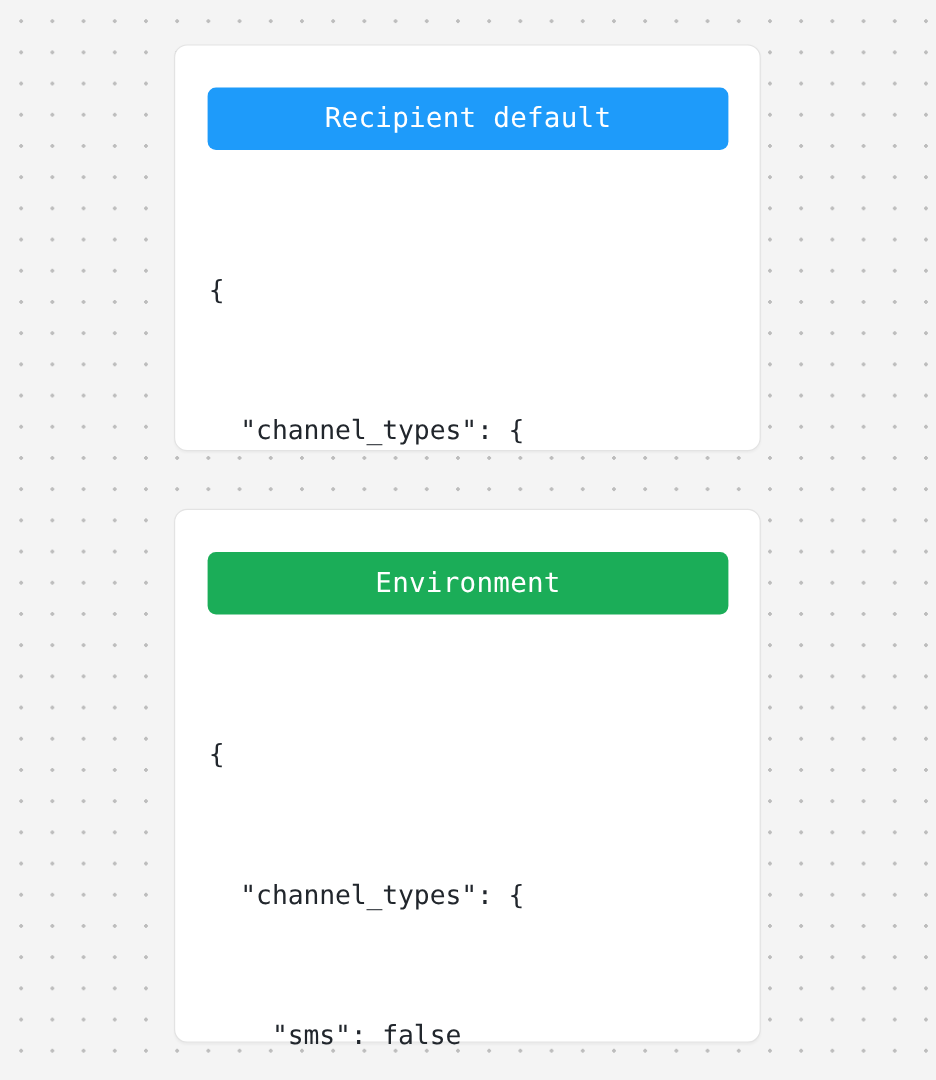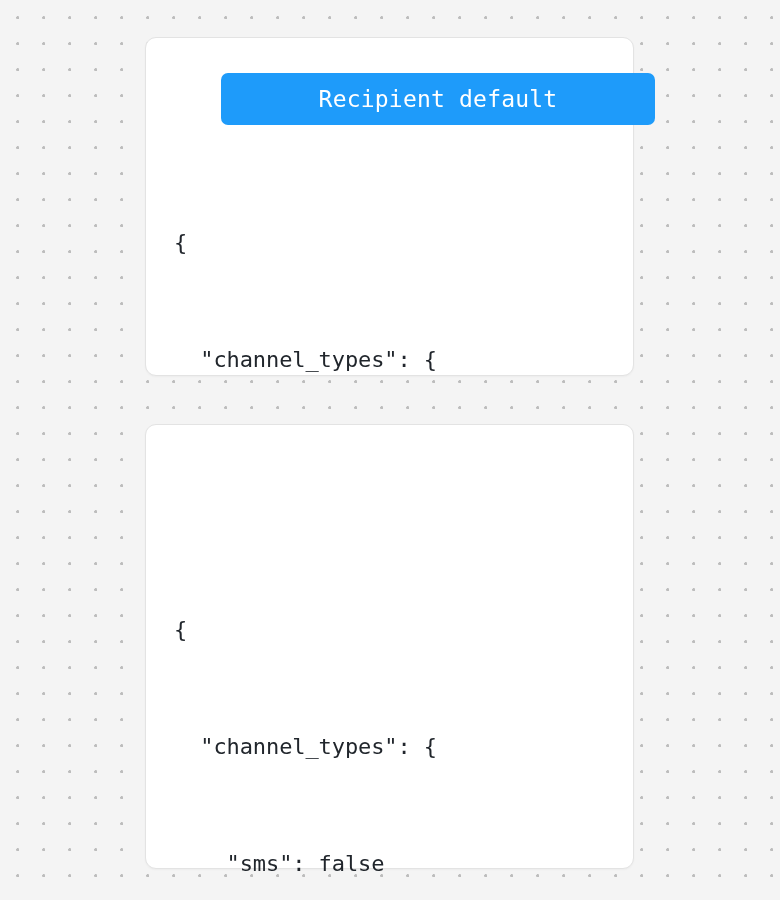--- a/index.html
+++ b/index.html
@@ -53,21 +53,20 @@
     border-radius: 7px;
     display: flex;
     align-items: center;
     justify-content: center;
     color: #ffffff;
     font-family: "DejaVu Sans Mono", "Liberation Mono", monospace;
     font-size: 23px;
     letter-spacing: 0.2px;
     line-height: 1;
     white-space: pre;
-    margin-left: 48px;
   }
 
   .header-blue {
     background-color: #1e9bfa;
   }
 
   .header-green {
     background-color: #1bad58;
   }
 
@@ -101,20 +100,23 @@
     <div class="card-body">
       <span class="json-line">{</span>
       <span class="json-line">  "channel_types": {</span>
       <span class="json-line">    "sms": true</span>
       <span class="json-line">  }</span>
       <span class="json-line">}</span>
     </div>
   </div>
 
   <div class="card card-environment">
+    <div class="card-header header-green">
+      <span>Environment</span>
+    </div>
     <div class="card-body">
       <span class="json-line">{</span>
       <span class="json-line">  "channel_types": {</span>
       <span class="json-line">    "sms": false</span>
       
       
       
       
       
     </div>

